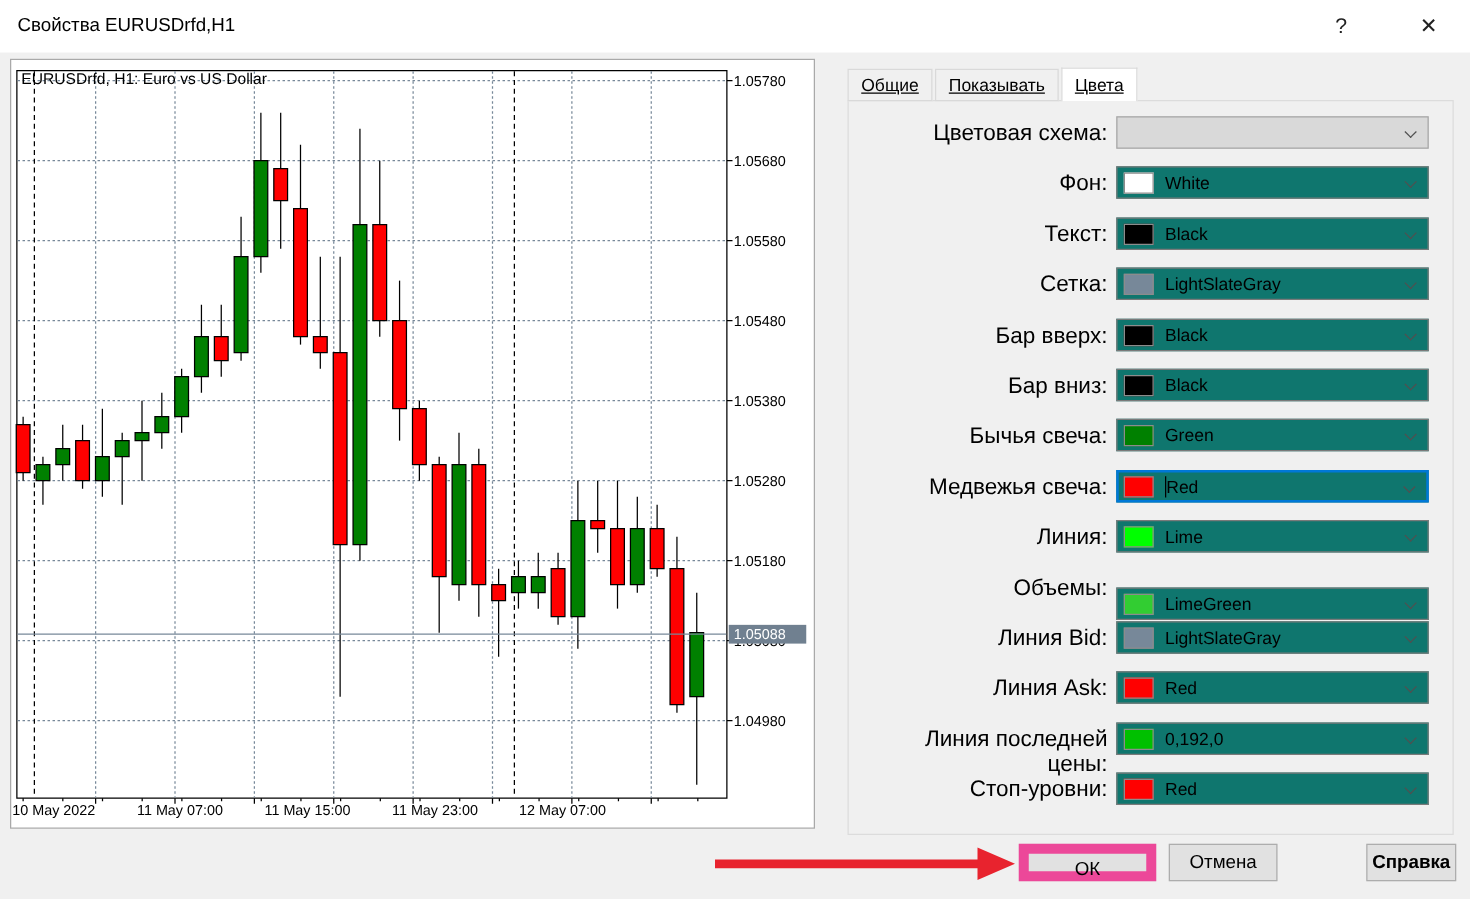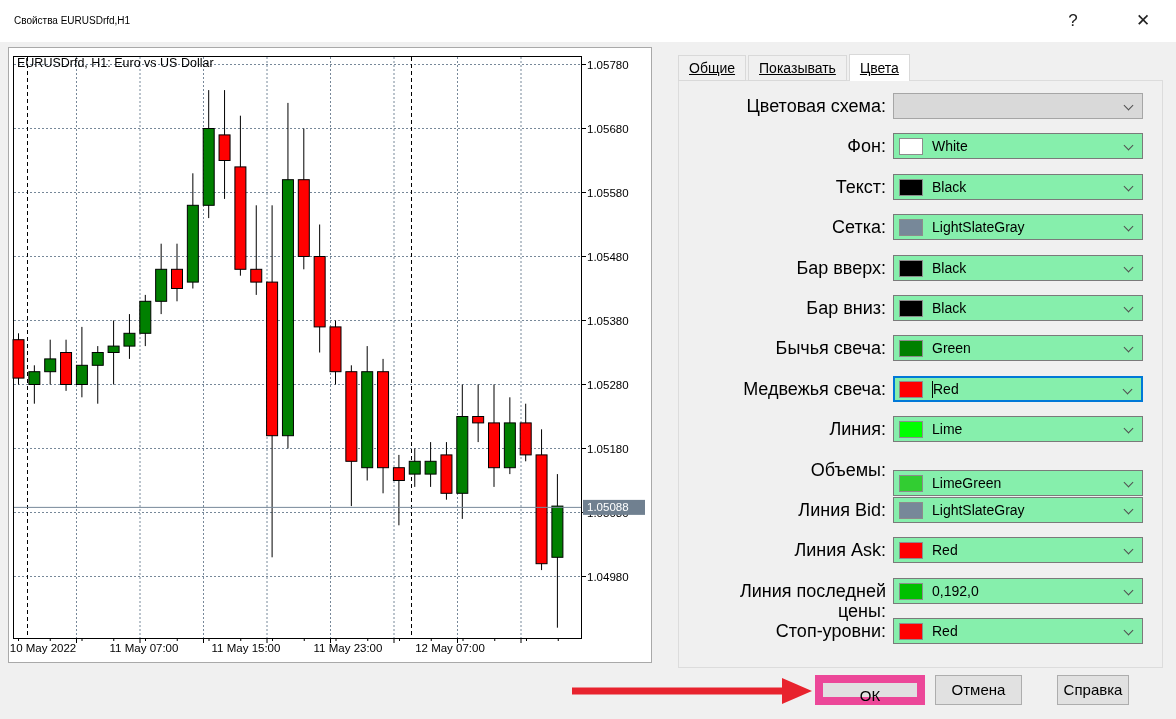--- a/index.html
+++ b/index.html
@@ -2,59 +2,59 @@
 <html><head>
 <meta charset="utf-8">
 <style>
   html,body{margin:0;padding:0;}
   body{
     width:1176px;height:719px;position:relative;overflow:hidden;
     background:#f0f0f0;font-family:"Liberation Sans",sans-serif;
     -webkit-font-smoothing:antialiased;
   }
   .titlebar{position:absolute;left:0;top:0;width:1176px;height:42px;background:#ffffff;}
-  .title{position:absolute;left:14px;top:0;line-height:42px;font-size:10px;color:#000;}
+  .title{position:absolute;left:14px;top:0;line-height:42px;font-size:15px;color:#000;}
   .tb-btn{position:absolute;top:0;width:34px;height:42px;text-align:center;line-height:42px;
           font-size:17px;color:#222;cursor:default;}
   #btn-dlg-help{left:1056px;}
   #btn-dlg-close{left:1126px;}
 
   .chart-widget{position:absolute;left:8px;top:47px;width:644px;height:616px;
     background:#ffffff;border:1px solid #a9a9a9;box-sizing:border-box;}
   .chart-widget svg{position:absolute;left:0;top:0;}
 
   .tabs{position:absolute;left:678px;top:52px;height:29px;display:flex;align-items:flex-end;z-index:3;text-decoration:underline;}
   .tab{height:26px;box-sizing:border-box;padding:0 10px;background:#f0f0f0;
        border:1px solid #d9d9d9;margin-right:2px;font-size:14px;color:#000;
        line-height:24px;cursor:default;}
   .tab.active{height:27px;background:#ffffff;border-bottom:none;line-height:27px;}
 
   .tabpage{position:absolute;left:678px;top:80px;width:485px;height:588px;
     border:1px solid #dcdcdc;box-sizing:border-box;background:transparent;z-index:1;}
 
   .row-label{position:absolute;left:690px;width:196px;text-align:right;
     font-size:18px;color:#000;height:20px;line-height:20px;}
-  .combo{position:absolute;left:893px;width:250px;height:26px;background:#86efac;
+  .combo{position:absolute;left:893px;width:250px;height:26px;background:#0f766e;
     border:1px solid #7a7a7a;box-sizing:border-box;z-index:2;}
   .combo.focused{border:2px solid #0078d7;}
   .combo.empty{background:#d9d9d9;border:1px solid #a6a6a6;}
   .swatch{position:absolute;left:5px;top:4px;width:24px;height:17px;
     border:1px solid #8c8c8c;box-sizing:border-box;}
   .combo.focused .swatch{left:4px;top:3px;}
   .combo .val{position:absolute;left:38px;top:0;line-height:24px;font-size:14px;color:#000;}
   .combo.focused .val{line-height:22px;}
   .caret{position:absolute;left:37px;top:3px;width:1px;height:17px;background:#000;}
   .chevron{position:absolute;right:10px;top:8px;width:6px;height:6px;
     border:solid #505050;border-width:0 1.5px 1.5px 0;transform:rotate(45deg);}
 
   .btn{position:absolute;top:675px;height:30px;background:#e1e1e1;border:1px solid #adadad;
     box-sizing:border-box;font-size:15px;text-align:center;line-height:27px;color:#000;cursor:default;}
   #btn-ok{left:815px;width:110px;border:8px solid #ec4899;line-height:25px;}
   #btn-cancel{left:935px;width:87px;text-align:center;}
-  #btn-help{left:1057px;width:72px;}
+  #btn-help{left:1093px;width:72px;font-weight:bold;}
 
   .arrow-svg{position:absolute;left:563px;top:675px;z-index:5;}
 </style>
 </head>
 <body>
 
 <div class="titlebar">
   <span class="title">Свойства EURUSDrfd,H1</span>
   <span class="tb-btn" id="btn-dlg-help">?</span>
   <span class="tb-btn" id="btn-dlg-close">✕</span>

